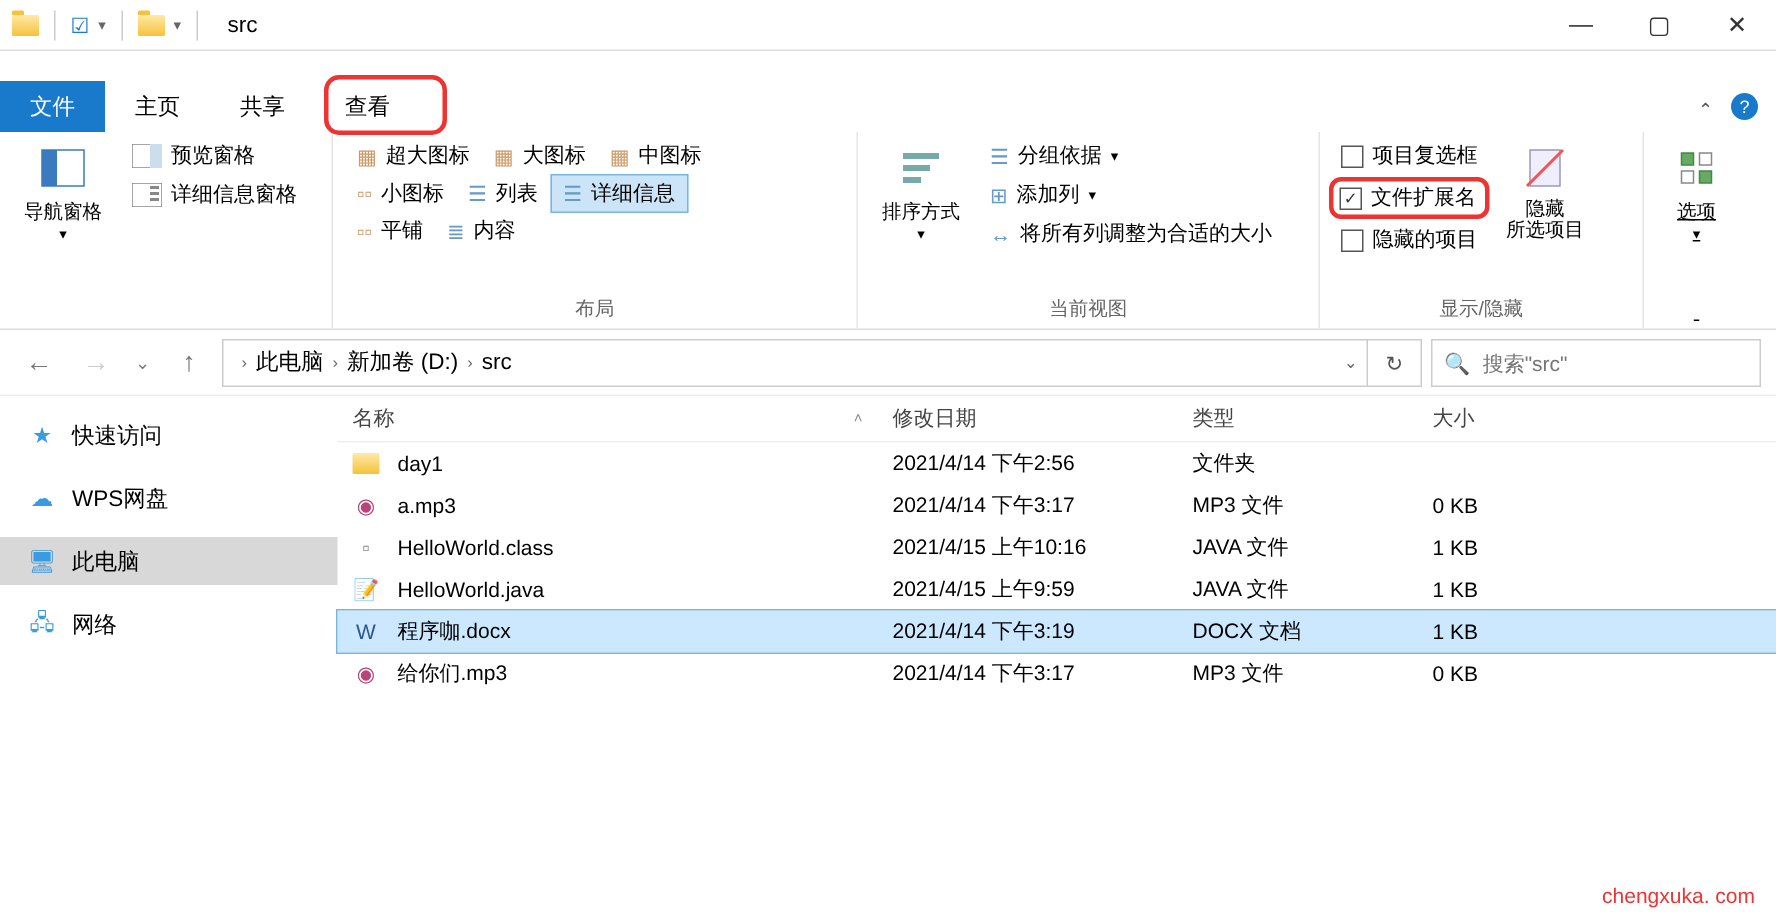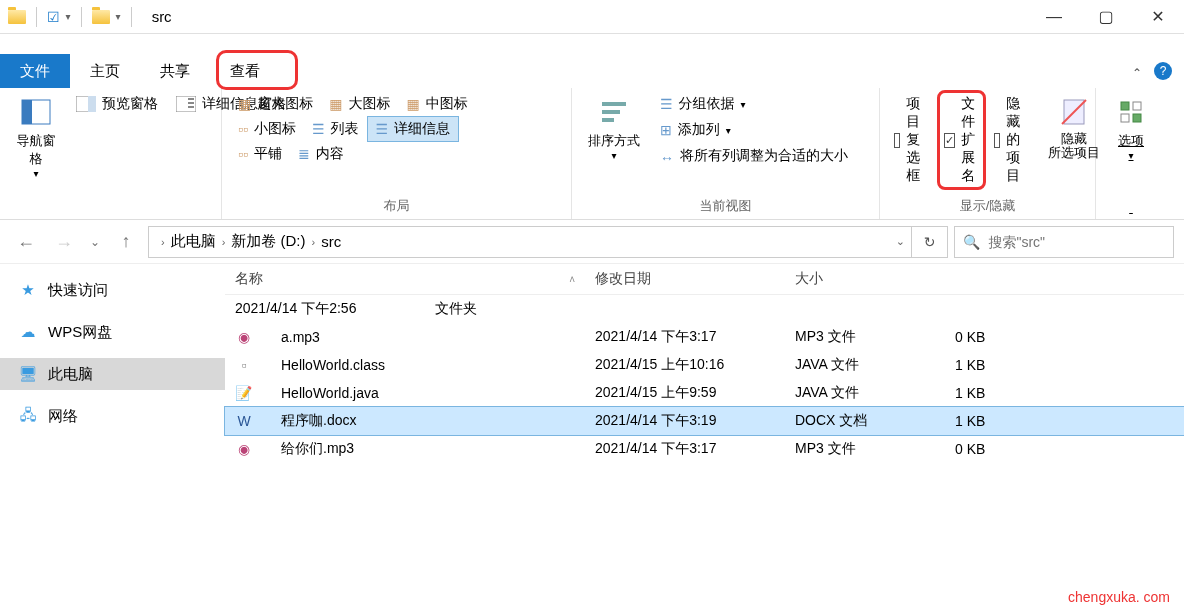--- a/index.html
+++ b/index.html
@@ -49,21 +49,21 @@
 
 .content { display: flex; height: calc(611px - 34px - 34px - 132px - 44px - 28px); }
 .sidebar { width: 225px; padding: 10px 0; }
 .sidebar-item { display: flex; align-items: center; gap: 10px; padding: 6px 18px; font-size: 15px; cursor:pointer;}
 .sidebar-item.active { background: #d8d8d8; }
 .sidebar-icon { width: 20px; height: 20px; display:flex; align-items:center; justify-content:center; }
 
 .file-area { flex: 1; display: flex; flex-direction: column; }
 .file-header { display: flex; font-size: 14px; color: #444; border-bottom: 1px solid #eee; }
 .file-header .col { padding: 6px 10px; }
-.col-name { width: 360px; display:flex; align-items:center; gap:20px;text-align:right;}
+.col-name { width: 360px; display:flex; align-items:center; gap:4px;text-align:right;}
 .col-date { width: 200px; }
 .col-type { width: 160px; }
 .col-size { width: 120px; text-align: left; padding-right: 30px;}
 .file-row { display: flex; font-size: 14px; align-items: center; height: 28px; }
 .file-row.selected { background: #cce8ff; outline: 1px solid #7ab5e0; }
 .file-row .col { padding: 0 10px; }
 .file-icon { width: 18px; height: 18px; margin-right: 8px; display:inline-flex; align-items:center; justify-content:center; flex-shrink:0;}
 .folder-icon { width:18px; height:14px; background:linear-gradient(#ffe9a6,#f5c23c); border-radius:1px;}
 
 
@@ -110,21 +110,21 @@
       <div class="ribbon-btn">
         <div class="ribbon-icon svg-wrap">
             <svg viewBox="0 0 32 32">
               <rect x="2" y="4" width="28" height="24" fill="#fff" stroke="#3a7bbf"></rect>
               <rect x="2" y="4" width="10" height="24" fill="#3a7bbf"></rect>
             </svg>
           </div>
         <span>导航窗格</span>
         <span style="font-size:10px;">▾</span>
       </div>
-      <div style="display:flex;flex-direction:row;gap:2px;">
+      <div style="display:flex;flex-direction:column;gap:2px;">
         <div class="ribbon-row-item">
           <span class="svg-wrap" style="width:20px;height:16px;"><svg viewBox="0 0 20 16">
                 <rect x="0" y="0" width="20" height="16" fill="#fff" stroke="#888"></rect>
                 <rect x="12" y="0" width="8" height="16" fill="#cde"></rect>
               </svg></span>
           <span>预览窗格</span>
         </div>
         <div class="ribbon-row-item">
           <span class="svg-wrap" style="width:20px;height:16px;"><svg viewBox="0 0 20 16">
                 <rect x="0" y="0" width="20" height="16" fill="#fff" stroke="#888"></rect>
@@ -210,21 +210,21 @@
             <span style="color:#69c;">↔</span>
             <span>将所有列调整为合适的大小</span>
           </div>
       </div>
     </div>
     <div class="ribbon-group-label">当前视图</div>
   </div>
 
   <div class="ribbon-group" style="width:216px;">
     <div class="ribbon-group-body">
-      <div style="display:flex;flex-direction:row;gap:4px;">
+      <div style="display:flex;flex-direction:column;gap:4px;">
         <div class="checkbox-row">
           <span class="checkbox-box"></span>
           <span>项目复选框</span>
         </div>
         <div class="checkbox-row checkbox-highlight" style="margin:-2px;">
           <span class="checkbox-box">✓</span>
           <span>文件扩展名</span>
         </div>
         <div class="checkbox-row">
           <span class="checkbox-box"></span>
@@ -313,24 +313,31 @@
   </div>
 
   <div class="file-area">
     <div class="file-header">
       <div class="col col-name">
           <span>名称</span>
           <span style="flex:1;"></span>
           <span style="font-size:10px;color:#888;">˄</span>
         </div>
       <div class="col col-date">修改日期</div>
+      <div class="col col-type">类型</div>
       <div class="col col-size">大小</div>
     </div>
     <div id="file-list">
         <div class="file-row">
+          <div class="col col-name" style="display:flex;align-items:center;">
+            <span class="file-icon">
+              <span class="folder-icon"></span>
+            </span>
+            <span>day1</span>
+          </div>
           <div class="col col-date">2021/4/14 下午2:56</div>
           <div class="col col-type">文件夹</div>
           <div class="col col-size"></div>
         </div>
         <div class="file-row">
           <div class="col col-name" style="display:flex;align-items:center;">
             <span class="file-icon" style="color:#b47;">◉</span>
             <span>a.mp3</span>
           </div>
           <div class="col col-date">2021/4/14 下午3:17</div>

